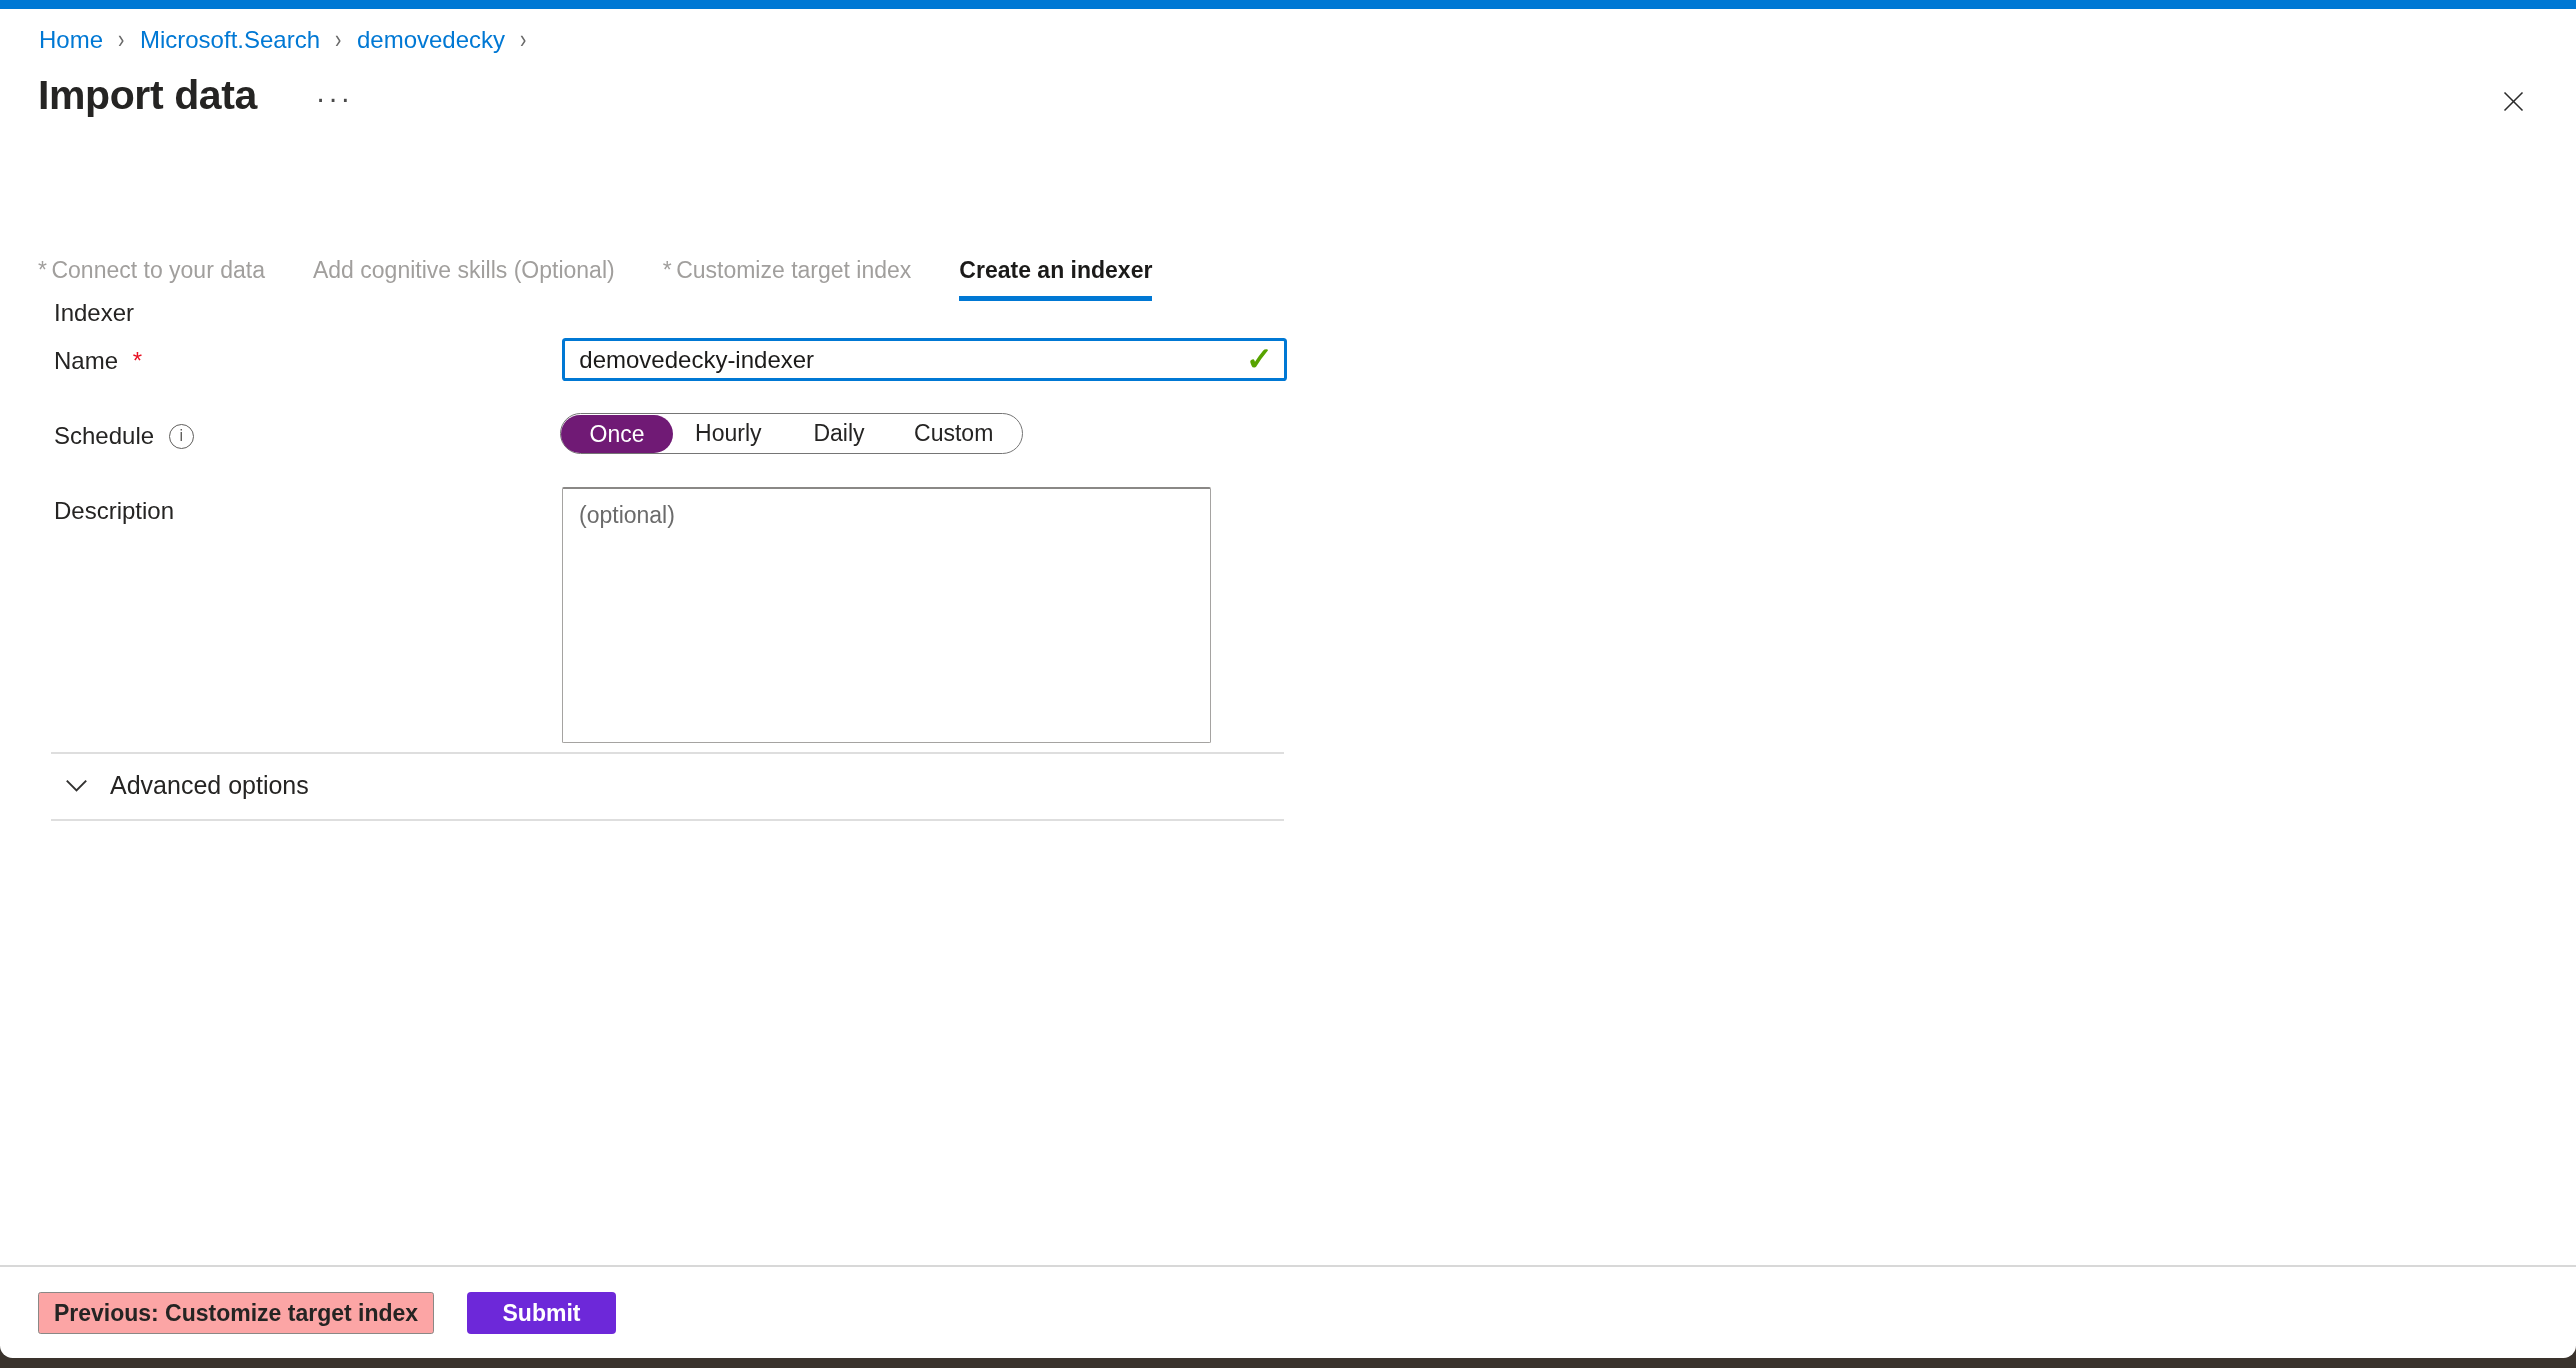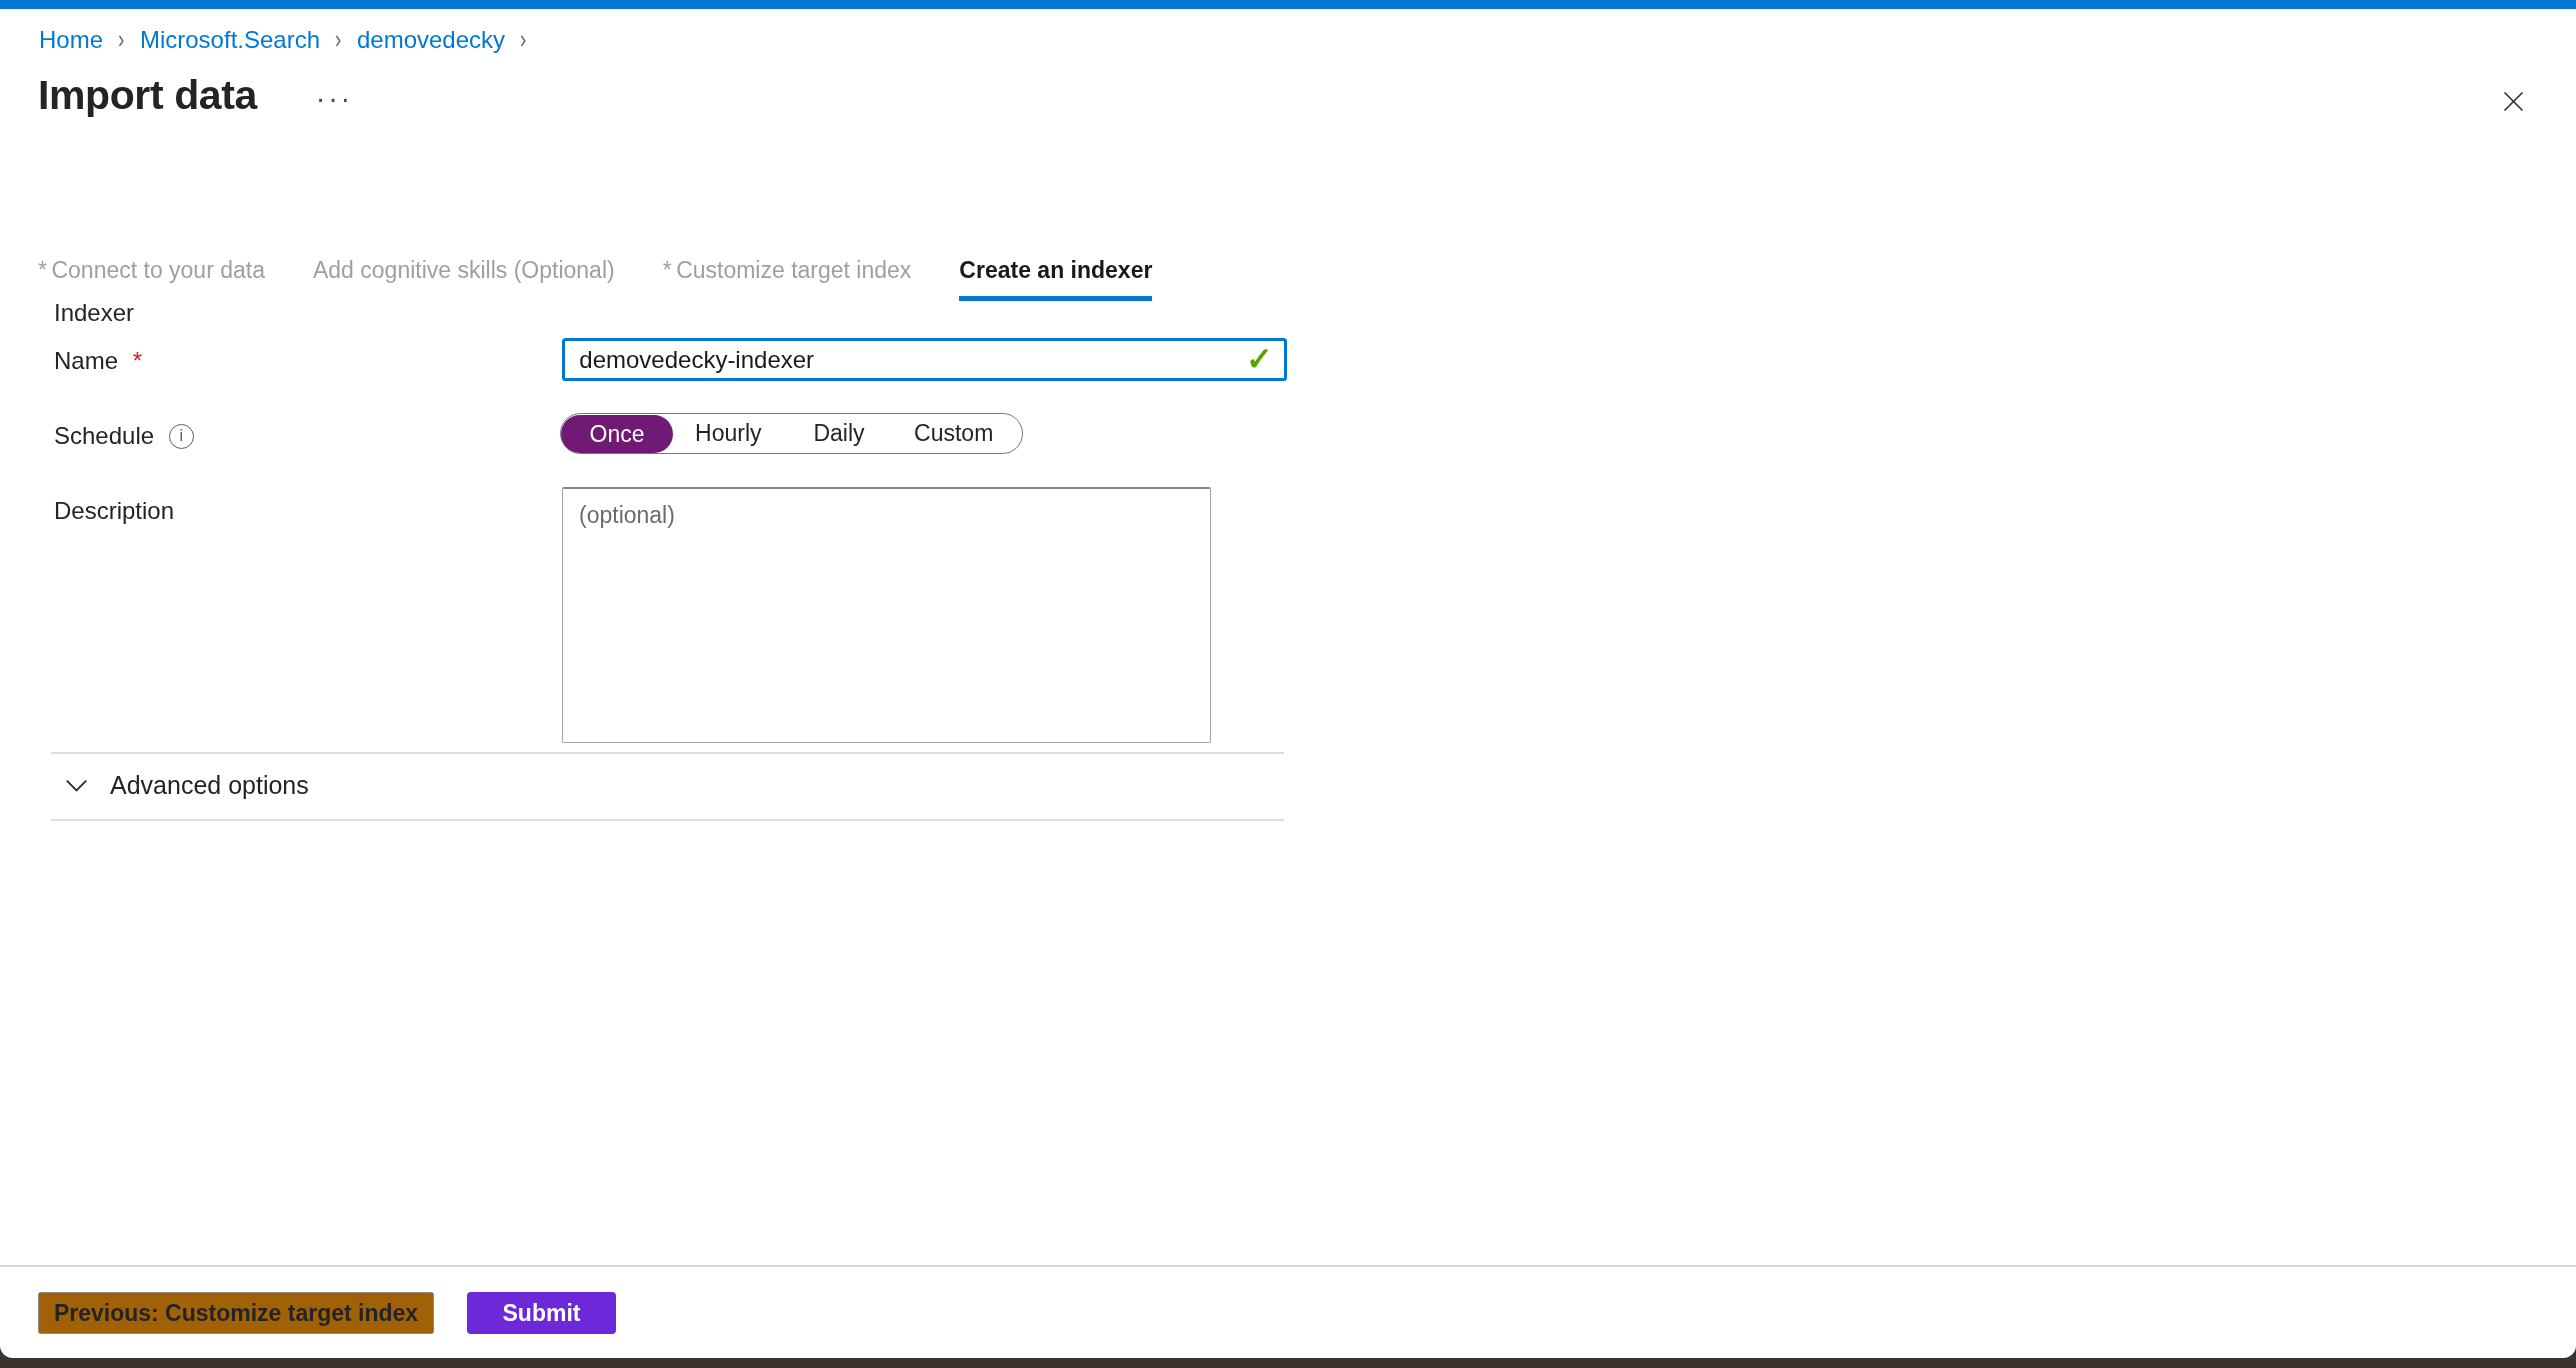--- a/index.html
+++ b/index.html
@@ -122,21 +122,21 @@
   .advanced-row {
     position: absolute; top: 771px; left: 64px;
     display: flex; align-items: center; gap: 21px;
     font-size: 25px; color: #252423; cursor: pointer;
   }
   
   .footer-divider { position: absolute; top: 1265px; left: 0; width: 100%; height: 1.8px; background: #d8d8d8; }
   .btn-previous {
     position: absolute; top: 1292px; left: 38px;
     width: 396px; height: 42px;
-    background: #a16207; border: 1.8px solid #8a8886; border-radius: 2.7px;
+    background: #fca5a5; border: 1.8px solid #8a8886; border-radius: 2.7px;
     font-size: 23px; font-weight: bold; color: #252423;
     font-family: "Liberation Sans", sans-serif;
     cursor: pointer;
   }
   .btn-submit {
     position: absolute; top: 1292px; left: 467px;
     width: 149px; height: 42px;
     background: #6d28d9; border: none; border-radius: 4px;
     font-size: 23px; font-weight: bold; color: #ffffff;
     font-family: "Liberation Sans", sans-serif;

